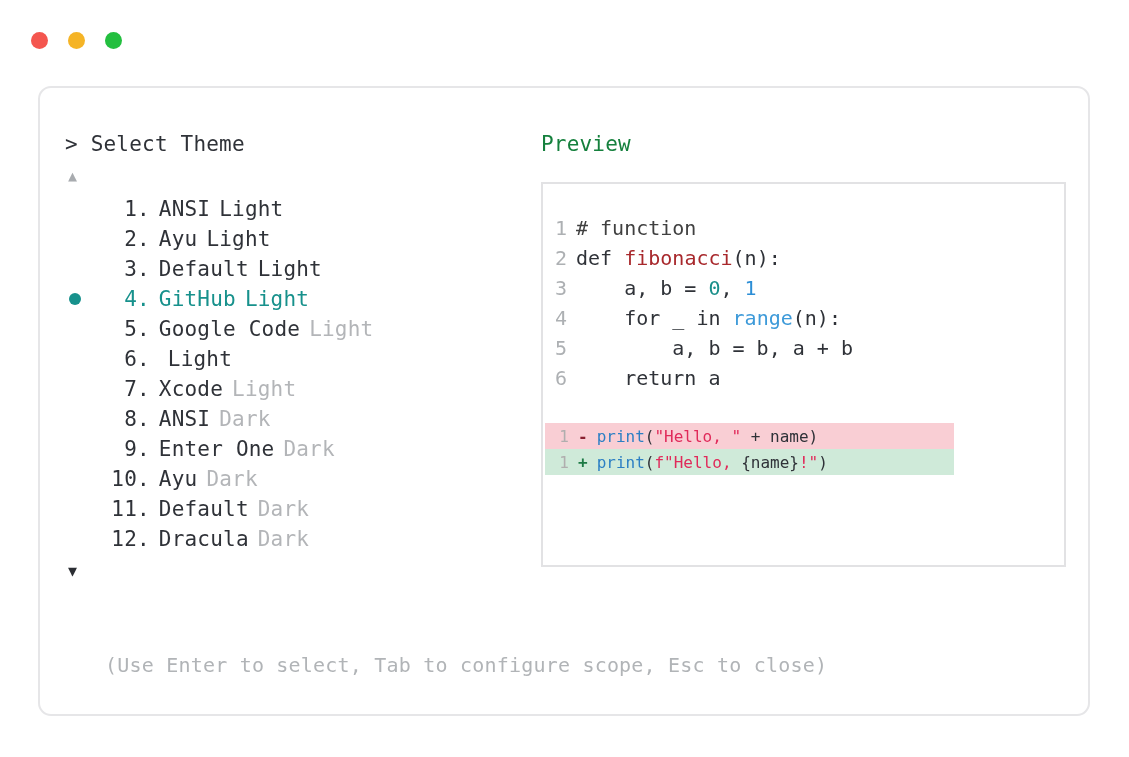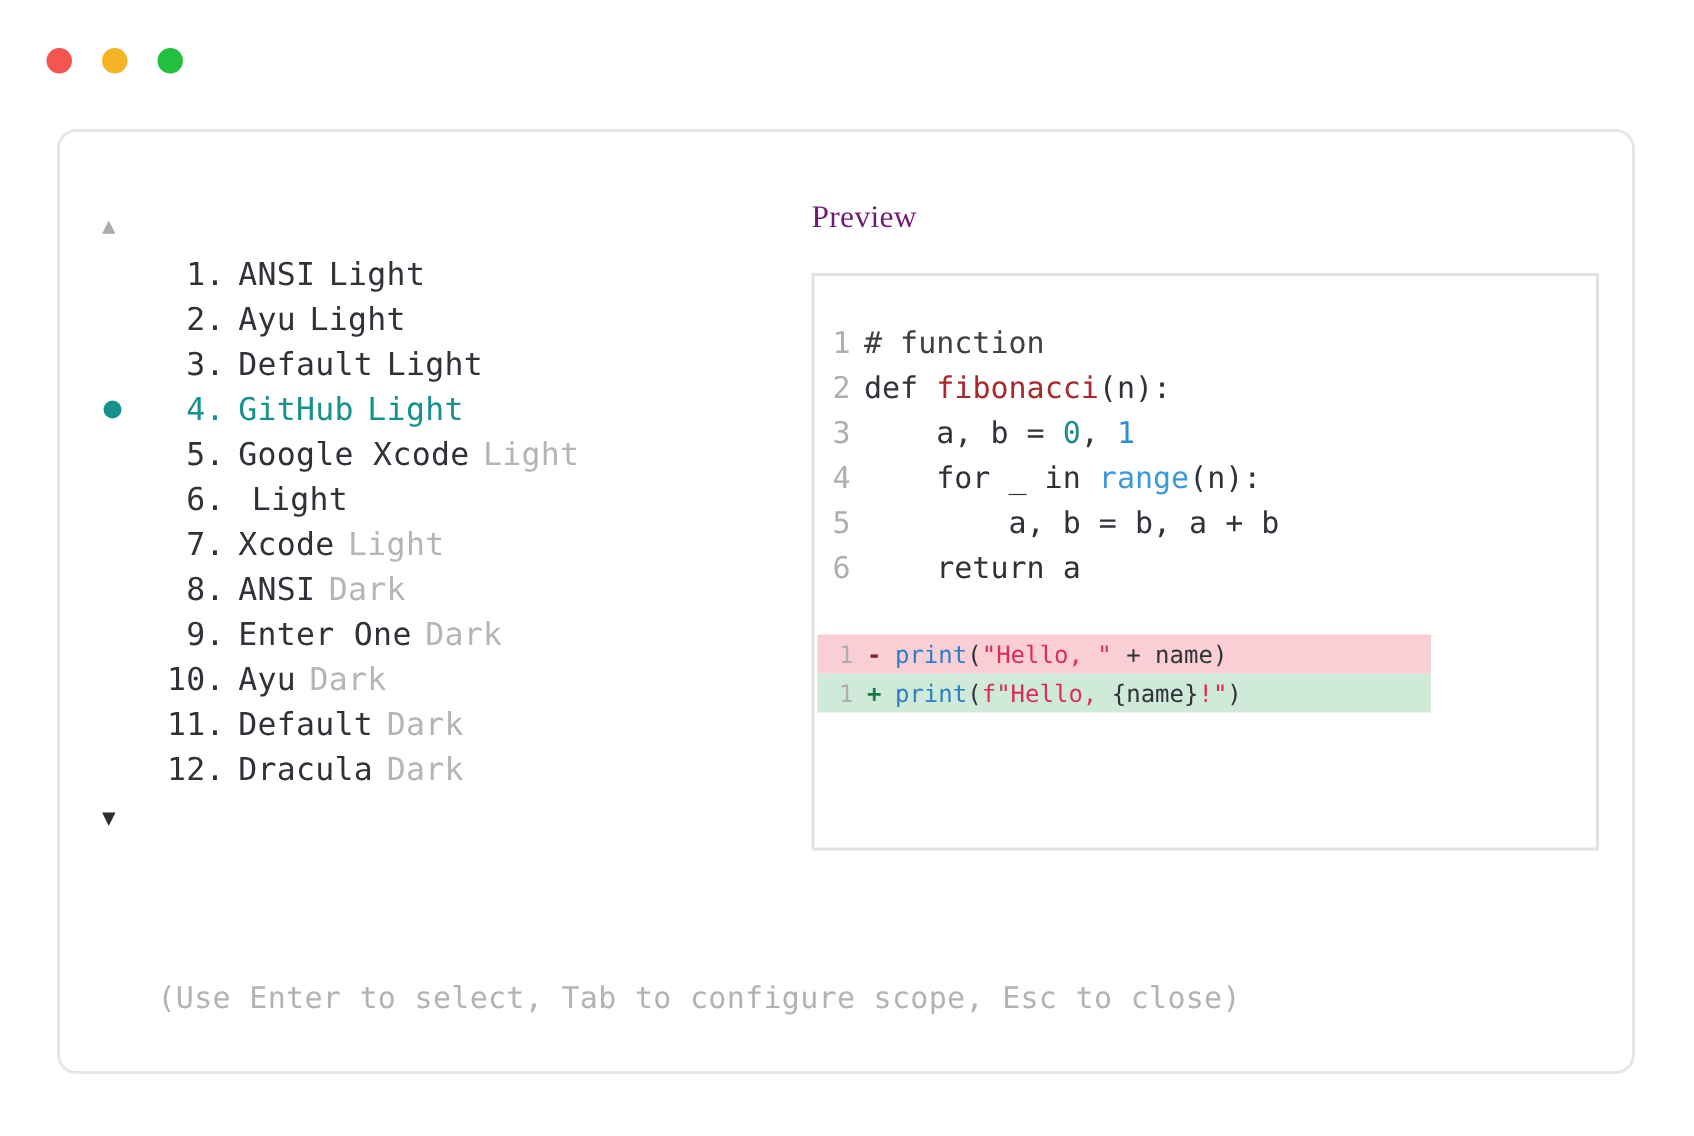--- a/index.html
+++ b/index.html
@@ -151,24 +151,23 @@
   .right-col {
     position: absolute;
     left: 501px;
     top: 43px;
     width: 528px;
   }
 
   .preview-label {
     font-size: 21px;
     line-height: 26px;
-    color: #701a75;
-    letter-spacing: 0.2px;
-    white-space: pre;
-    font-family: Liberation Serif, serif;
+    color: #15803d;
+    letter-spacing: 0.2px;
+    white-space: pre;
   }
 
   .preview-box {
     margin-top: 25px;
     width: 525px;
     height: 385px;
     border: 2px solid #e2e2e4;
     background: #ffffff;
     padding-top: 29px;
     overflow: hidden;
@@ -228,27 +227,28 @@
 
   <div class="traffic">
     <span class="dot" style="background: rgb(244, 86, 79);"></span>
     <span class="dot" style="background: rgb(245, 180, 38);"></span>
     <span class="dot" style="background: rgb(35, 191, 63);"></span>
   </div>
 
   <div class="card">
 
     <div class="left-col">
+      <div class="prompt-line">&gt; Select Theme</div>
       <div class="arrow-up">▲</div>
       <ul class="theme-list" id="theme-list">
           <li class="theme-row"><span class="bullet-slot"></span><span class="row-num">1</span><span class="row-dot">.</span><span class="row-name">ANSI</span><span class="row-variant">Light</span></li>
           <li class="theme-row"><span class="bullet-slot"></span><span class="row-num">2</span><span class="row-dot">.</span><span class="row-name">Ayu</span><span class="row-variant">Light</span></li>
           <li class="theme-row"><span class="bullet-slot"></span><span class="row-num">3</span><span class="row-dot">.</span><span class="row-name">Default</span><span class="row-variant">Light</span></li>
           <li class="theme-row selected"><span class="bullet-slot"><span class="bullet"></span></span><span class="row-num">4</span><span class="row-dot">.</span><span class="row-name">GitHub</span><span class="row-variant">Light</span></li>
-          <li class="theme-row"><span class="bullet-slot"></span><span class="row-num">5</span><span class="row-dot">.</span><span class="row-name">Google Xcode</span><span class="row-variant muted">Light</span></li>
+          <li class="theme-row"><span class="bullet-slot"></span><span class="row-num">5</span><span class="row-dot">.</span><span class="row-name">Google Code</span><span class="row-variant muted">Light</span></li>
           <li class="theme-row"><span class="bullet-slot"></span><span class="row-num">6</span><span class="row-dot">.</span><span class="row-variant">Light</span></li>
           <li class="theme-row"><span class="bullet-slot"></span><span class="row-num">7</span><span class="row-dot">.</span><span class="row-name">Xcode</span><span class="row-variant muted">Light</span></li>
           <li class="theme-row"><span class="bullet-slot"></span><span class="row-num">8</span><span class="row-dot">.</span><span class="row-name">ANSI</span><span class="row-variant muted">Dark</span></li>
           <li class="theme-row"><span class="bullet-slot"></span><span class="row-num">9</span><span class="row-dot">.</span><span class="row-name">Enter One</span><span class="row-variant muted">Dark</span></li>
           <li class="theme-row"><span class="bullet-slot"></span><span class="row-num">10</span><span class="row-dot">.</span><span class="row-name">Ayu</span><span class="row-variant muted">Dark</span></li>
           <li class="theme-row"><span class="bullet-slot"></span><span class="row-num">11</span><span class="row-dot">.</span><span class="row-name">Default</span><span class="row-variant muted">Dark</span></li>
           <li class="theme-row"><span class="bullet-slot"></span><span class="row-num">12</span><span class="row-dot">.</span><span class="row-name">Dracula</span><span class="row-variant muted">Dark</span></li>
         </ul>
       <div class="arrow-down">▼</div>
     </div>

